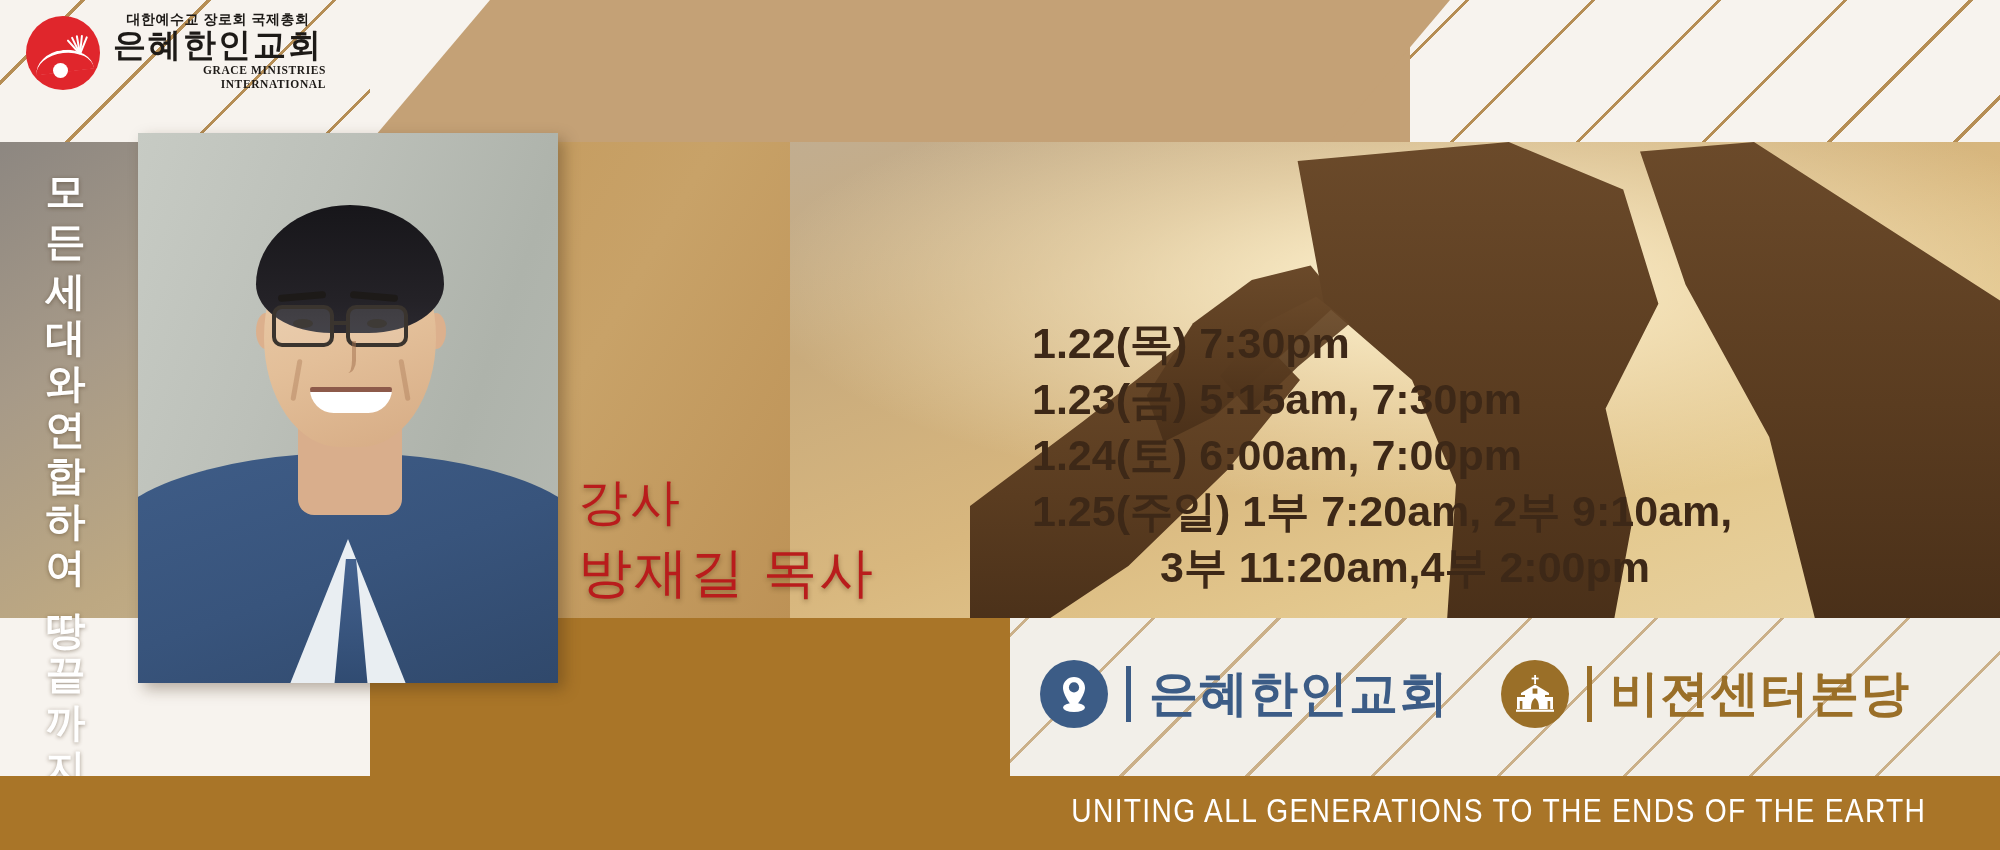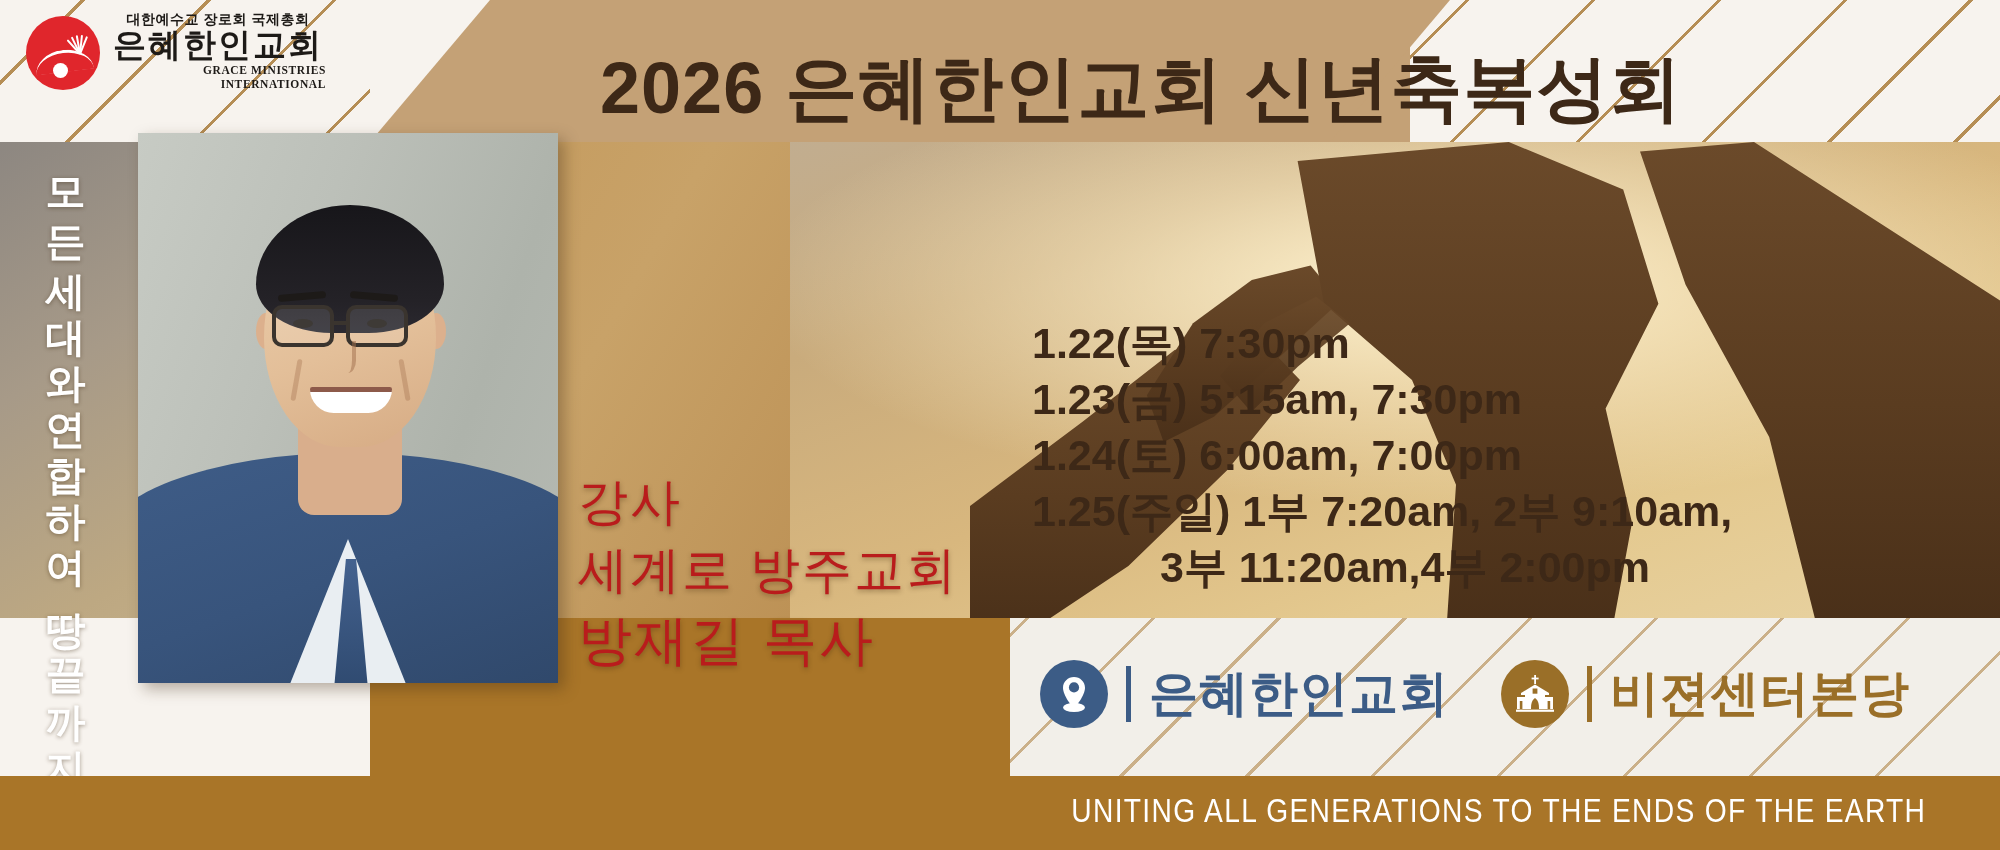--- a/index.html
+++ b/index.html
@@ -377,21 +377,20 @@
       <div class="swoosh"></div>
       <div class="dot"></div>
     </div>
     <div class="logo-text">
       <div class="logo-kor-sm">대한예수교 장로회 국제총회</div>
       <div class="logo-kor-lg">은혜한인교회</div>
       <div class="logo-eng">GRACE MINISTRIES INTERNATIONAL</div>
     </div>
   </div>
 
-  <div class="headline">2026 은혜한인교회 신년축복성회</div>
 
   <div class="vtext">모든세대와연합하여 땅끝까지</div>
 
   <div class="portrait">
     <div class="pf-bg"></div>
     <div class="pf-suit"></div>
     <div class="pf-shirt"></div>
     <div class="pf-tie"></div>
     <div class="pf-neck"></div>
     <div class="pf-ear l"></div>
@@ -406,21 +405,20 @@
     <div class="pf-glass r"></div>
     <div class="pf-bridge"></div>
     <div class="pf-nose"></div>
     <div class="pf-smileline l"></div>
     <div class="pf-smileline r"></div>
     <div class="pf-mouth"></div>
   </div>
 
   <div class="speaker">
     <div class="sp-role">강사</div>
-    <div class="sp-church">세계로 방주교회</div>
     <div class="sp-name">방재길 목사</div>
   </div>
 
   <div class="schedule">
     <div class="sch-line">1.22(목) 7:30pm</div>
     <div class="sch-line">1.23(금) 5:15am, 7:30pm</div>
     <div class="sch-line">1.24(토) 6:00am, 7:00pm</div>
     <div class="sch-line">1.25(주일) 1부 7:20am, 2부 9:10am,</div>
     <div class="sch-line indent">3부 11:20am,4부 2:00pm</div>
   </div>

